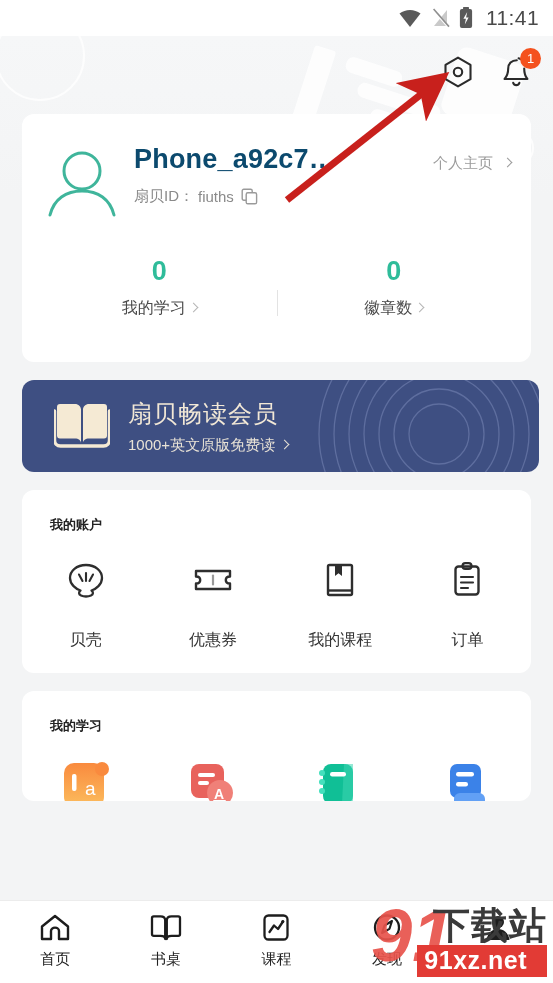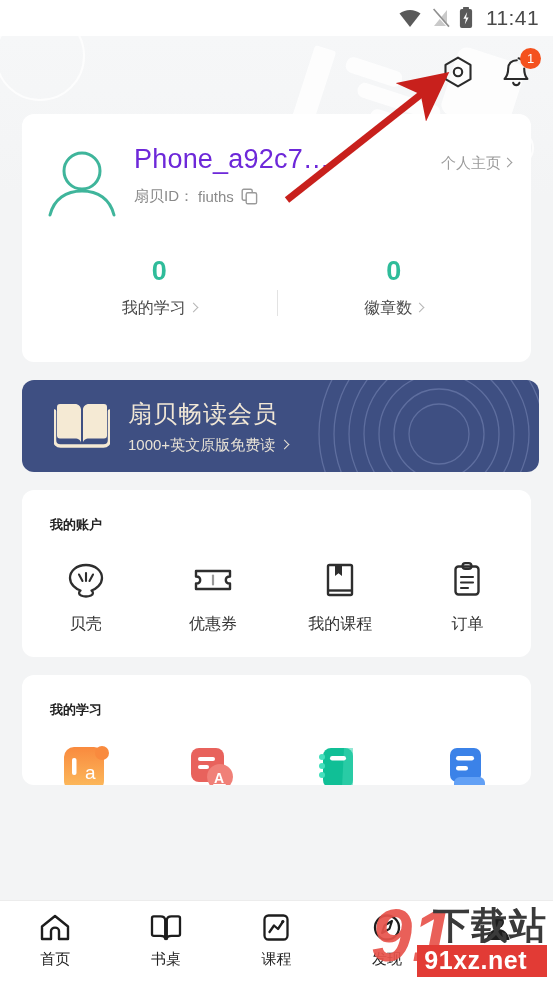--- a/index.html
+++ b/index.html
@@ -86,34 +86,34 @@
   .avatar {
     width:80px; height:80px;
     flex:0 0 80px;
     display:flex; align-items:center; justify-content:center;
     margin-top:8px;
   }
   .profile-info { flex:1; padding-left:12px; padding-top:8px; min-width:0; }
   .profile-name-row { display:flex; align-items:baseline; }
   .uname {
     font-size:27px;
-    font-weight:normal;
-    color:#6d28d9;
+    font-weight:bold;
+    color:#0c4a6e;
     white-space:nowrap;
     overflow:hidden;
     max-width:215px;
     letter-spacing:.2px;
   }
   .homepage-link {
     margin-left:auto;
     font-size:15px;
     color:#9b9b9b;
     display:flex;
     align-items:center;
-    gap:3px;
+    gap:11px;
     white-space:nowrap;
     padding-top:6px;
   }
   .sub-id {
     margin-top:12px;
     font-size:15px;
     color:#8a8a8a;
     display:flex;
     align-items:center;
     gap:4px;
@@ -196,21 +196,21 @@
   }
   .grid4 {
     display:flex;
     margin-top:24px;
   }
   .grid-item {
     flex:1;
     display:flex;
     flex-direction:column;
     align-items:center;
-    gap:12px;
+    gap:28px;
   }
   .grid-label { font-size:16px; color:#333; }
   .grid-ico { height:44px; display:flex; align-items:center; justify-content:center; }
 
   
   .study-card { margin-top:18px; padding:26px 0 0 0; height:110px; overflow:hidden; }
   .tile { width:52px; height:52px; }
 
   
   .bottomnav {

